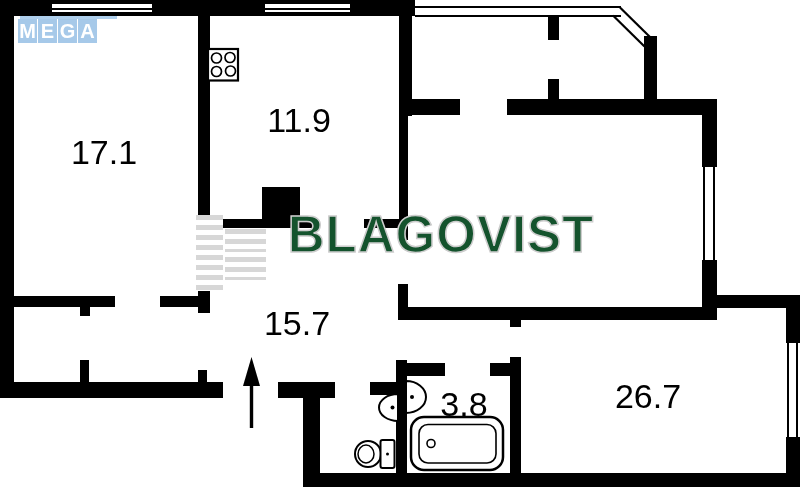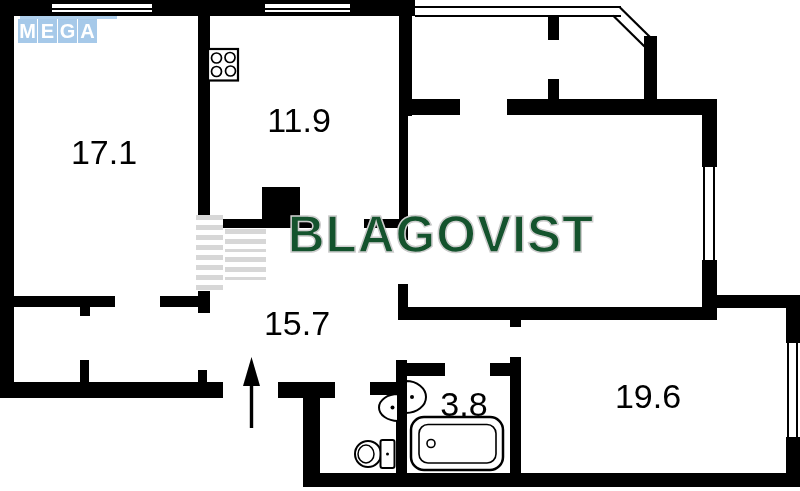--- a/index.html
+++ b/index.html
@@ -129,21 +129,21 @@
       <rect x="411" y="417" width="92" height="53" rx="13" stroke-width="2.5"></rect>
       <rect x="419" y="424.5" width="77" height="38.5" rx="9" stroke-width="1.6"></rect>
       <circle cx="431" cy="443.5" r="4" stroke-width="1.6"></circle>
     </g>
   </svg>
 
   <span class="room-label" style="left:104px;top:152px;text-align:center;">17.1</span>
   <span class="room-label" style="left:299px;top:120px;">11.9</span>
   <span class="room-label" style="left:297px;top:303px;margin-top:20px;">15.7</span>
   <span class="room-label" style="left:464px;top:404px;">3.8</span>
-  <span class="room-label" style="left:648px;top:396px;">19.6</span>
+  <span class="room-label" style="left:648px;top:396px;">26.7</span>
 
   <div class="wm-stripe" style="left:196px;top:215px;width:27px;height:76px;"></div>
   <div class="wm-stripe" style="left:225px;top:229px;width:41px;height:23px;"></div>
   <div class="wm-stripe" style="left:225px;top:257px;width:41px;height:23px;"></div>
   <div class="wm-brand">BLAGOVIST</div>
 
   <div id="mega-line" style="background: rgb(174, 207, 237);"></div>
   <div id="mega-logo">
     <div class="mega-tile" style="background: rgb(166, 201, 233); color: rgb(255, 255, 255);">M</div>
     <div class="mega-tile" style="background: rgb(166, 201, 233); color: rgb(255, 255, 255);">E</div>

